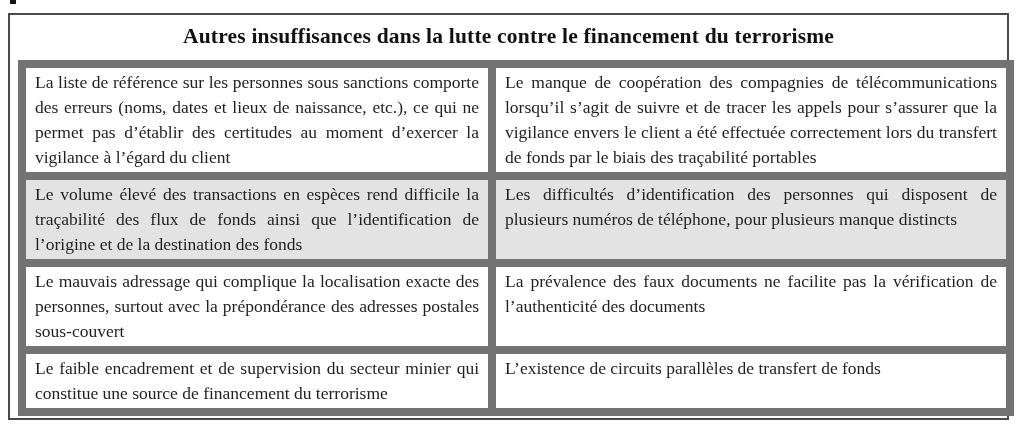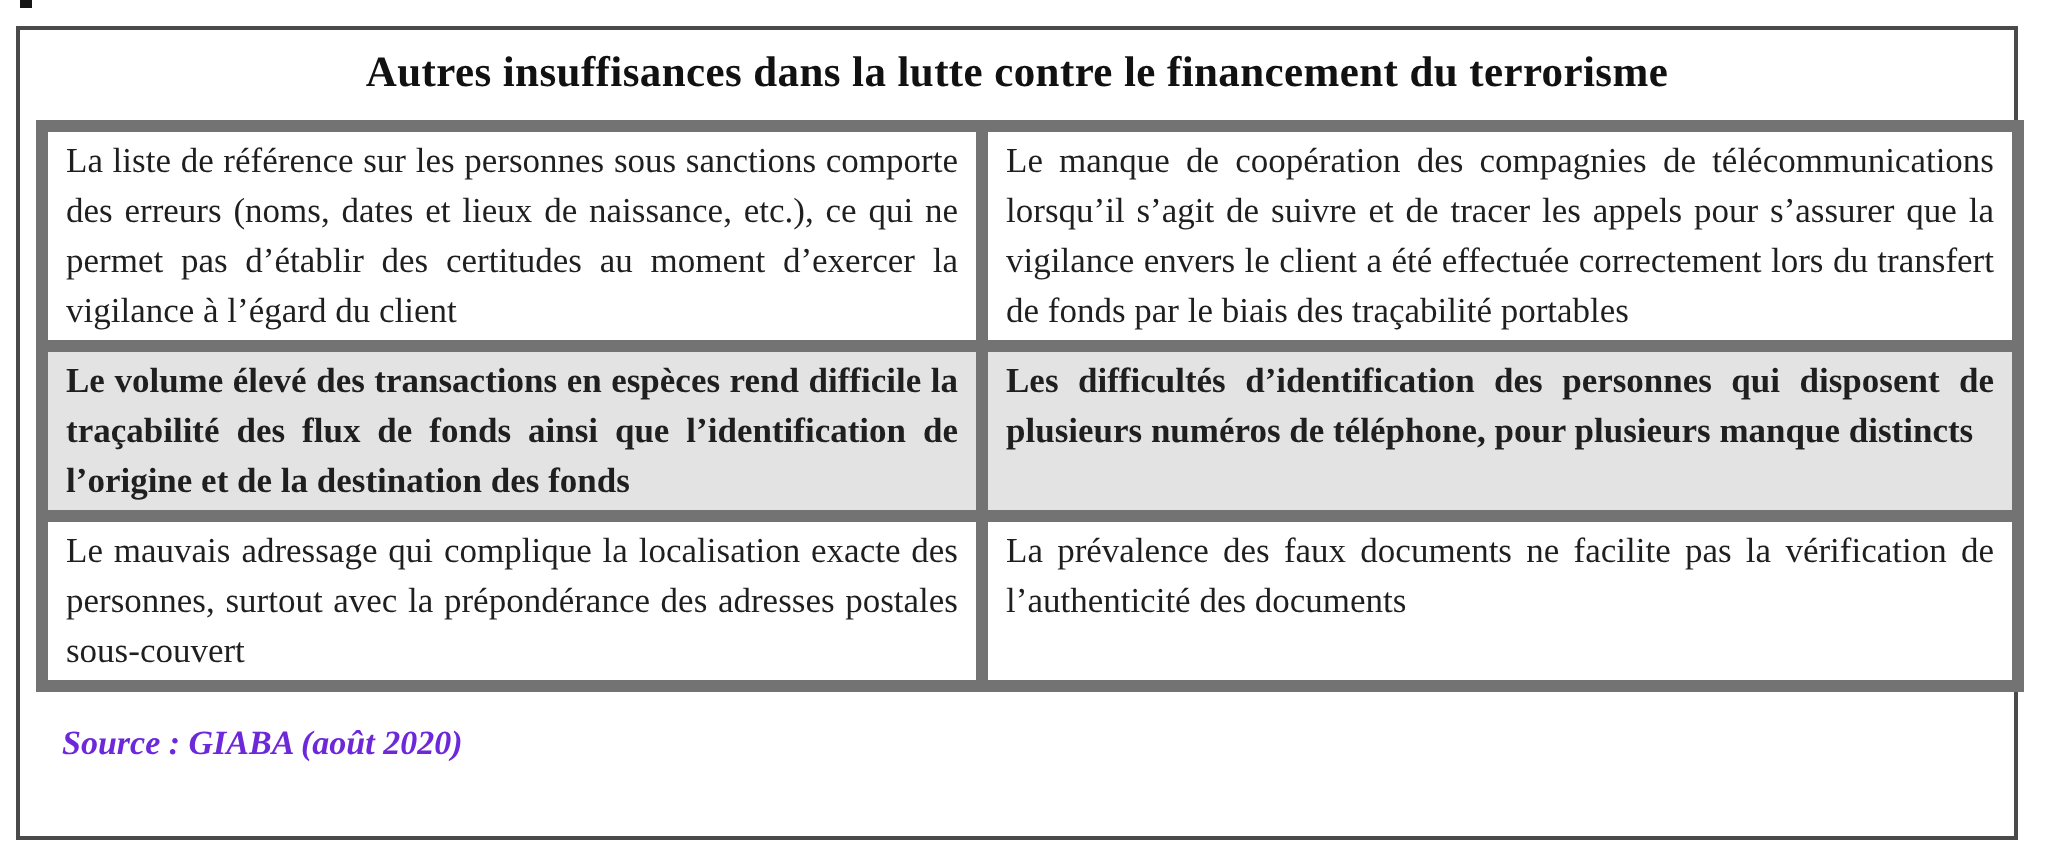--- a/index.html
+++ b/index.html
@@ -43,33 +43,33 @@
     color: #111111;
   }
   table.grid {
     border-collapse: collapse;
     table-layout: fixed;
     width: 988px;
     margin: 11px 0 0 8px;
     border: 2px solid #161616;
   }
   table.grid td {
-    border: 6px solid #737373;
+    border: 8px solid #737373;
     vertical-align: top;
     padding: 2px 9px 2px 9px;
     font-size: 17.5px;
     line-height: 25px;
     text-align: justify;
     color: #1f1f1f;
     box-sizing: border-box;
   }
   td.col-left  { width: 470px; }
   td.col-right { width: 518px; }
   tr.r1 td { height: 104px; }
-  tr.r2 td { height: 73px; font-weight: bold; }
+  tr.r2 td { height: 73px; }
   tr.r3 td { height: 74px; }
   tr.r4 td { height: 50px; }
   tr.shaded td { background: #e3e3e3; }
   .source {
     margin: 16px 0 0 21px;
     font-weight: bold;
     font-style: italic;
     font-size: 17px;
     color: #6d28d9;
   }
@@ -90,18 +90,22 @@
           <td class="col-right">Le manque de coopération des compagnies de télécommunications lorsqu’il s’agit de suivre et de tracer les appels pour s’assurer que la vigilance envers le client a été effectuée correctement lors du transfert de fonds par le biais des traçabilité portables</td>
         </tr>
         <tr class="r2 shaded">
           <td class="col-left">Le volume élevé des transactions en espèces rend difficile la traçabilité des flux de fonds ainsi que l’identification de l’origine et de la destination des fonds</td>
           <td class="col-right">Les difficultés d’identification des personnes qui disposent de plusieurs numéros de téléphone, pour plusieurs manque distincts</td>
         </tr>
         <tr class="r3">
           <td class="col-left">Le mauvais adressage qui complique la localisation exacte des personnes, surtout avec la prépondérance des adresses postales sous-couvert</td>
           <td class="col-right">La prévalence des faux documents ne facilite pas la vérification de l’authenticité des documents</td>
         </tr>
+        <tr class="r4">
+          <td class="col-left">Le faible encadrement et de supervision du secteur minier qui constitue une source de financement du terrorisme</td>
+          <td class="col-right">L’existence de circuits parallèles de transfert de fonds</td>
+        </tr>
       </tbody>
     </table>
 
     <div class="source">Source : GIABA (août 2020)</div>
   </div>
 </div>
 
 </body></html>

